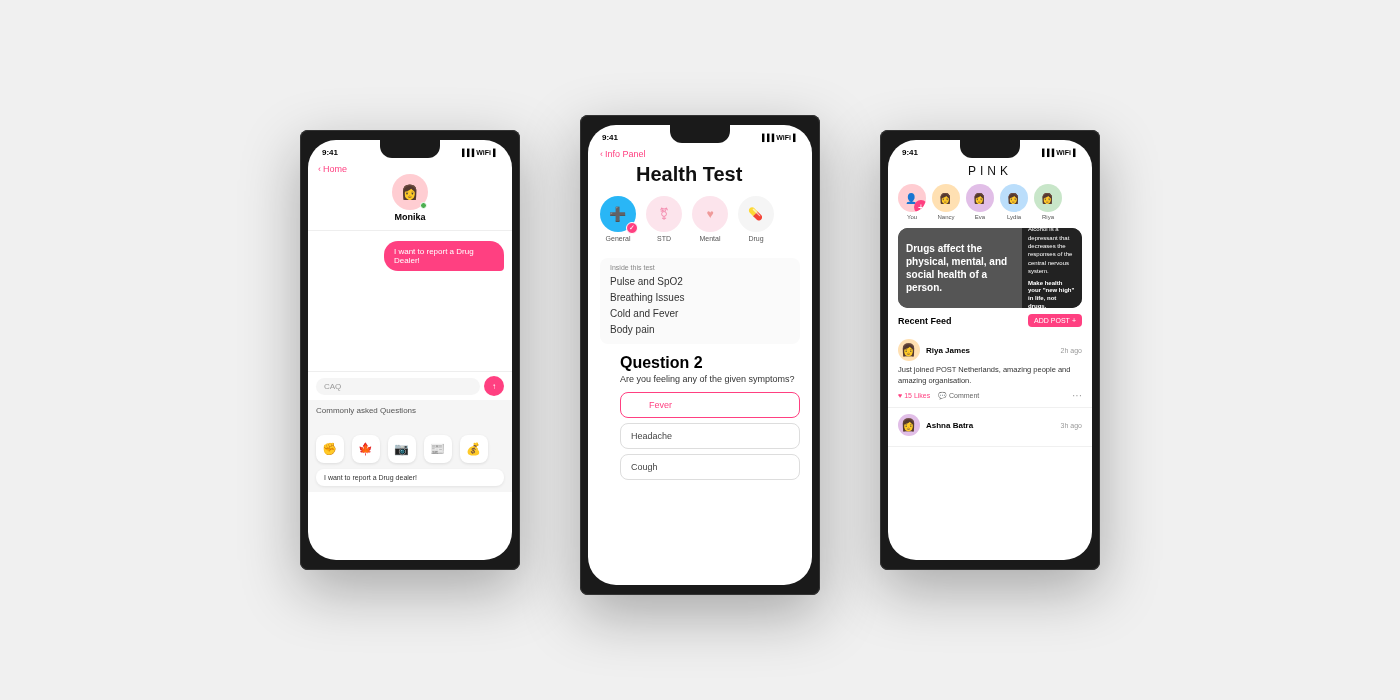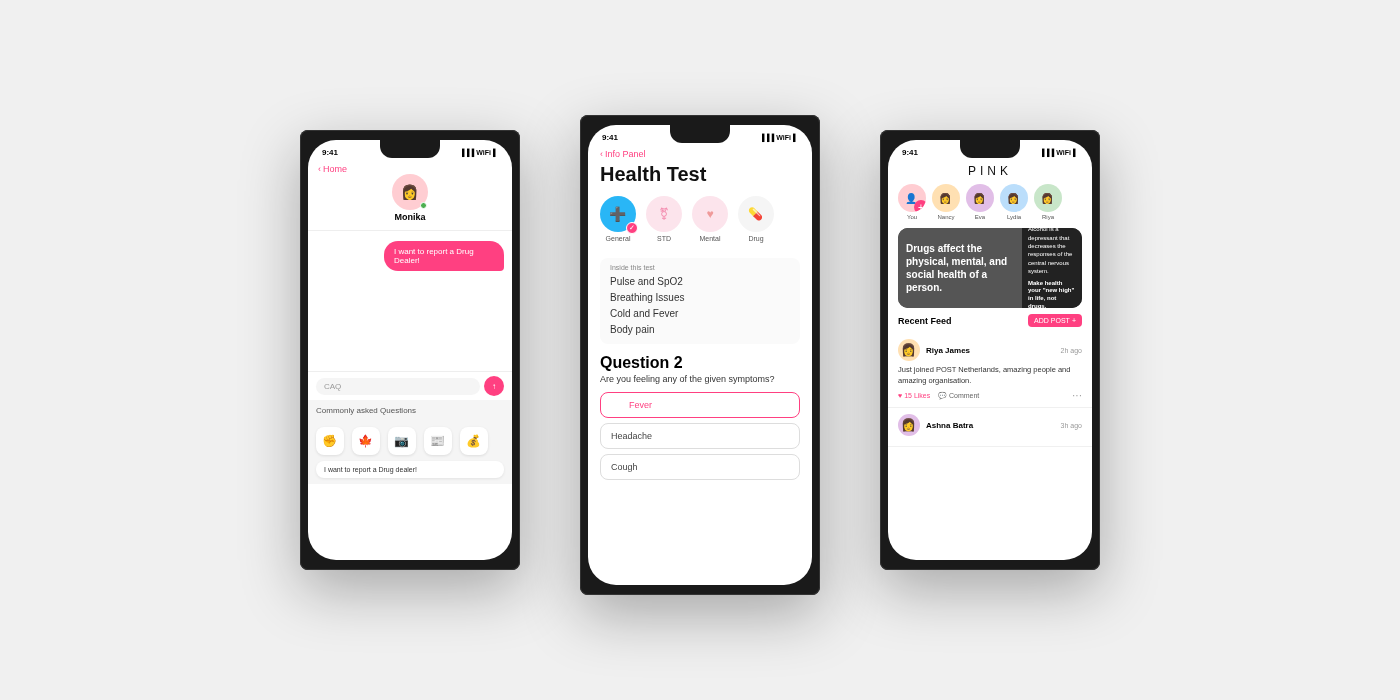--- a/index.html
+++ b/index.html
@@ -178,21 +178,21 @@
     }
 
     .faq-section {
       padding: 6px 8px;
       background: #f5f5f5;
     }
 
     .faq-title {
       font-size: 8px;
       color: #555;
-      margin-bottom: 12px;
+      margin-bottom: 20px;
     }
 
     .faq-icons {
       display: flex;
       gap: 8px;
       margin-bottom: 6px;
     }
 
     .faq-icon-btn {
       width: 28px;
@@ -227,20 +227,21 @@
       align-items: center;
       gap: 2px;
       margin-bottom: 4px;
     }
 
     .health-title {
       font-size: 20px;
       font-weight: 700;
       color: #111;
       margin-bottom: 10px;
+      margin-left: 36px;
     }
 
     .health-categories {
       display: flex;
       gap: 10px;
       margin-bottom: 8px;
     }
 
     .health-cat {
       display: flex;
@@ -311,20 +312,21 @@
     }
 
     .inside-item {
       font-size: 10px;
       color: #333;
       line-height: 1.6;
     }
 
     .question-section {
       padding: 0 12px;
+      margin-left: 20px;
     }
 
     .question-num {
       font-size: 16px;
       font-weight: 700;
       margin-bottom: 2px;
     }
 
     .question-text {
       font-size: 9px;

